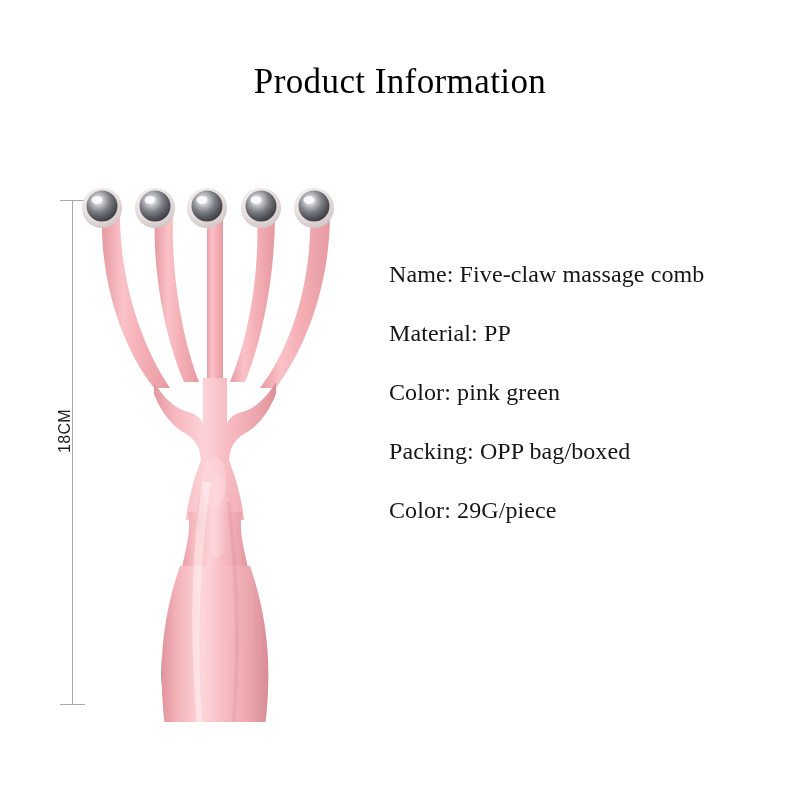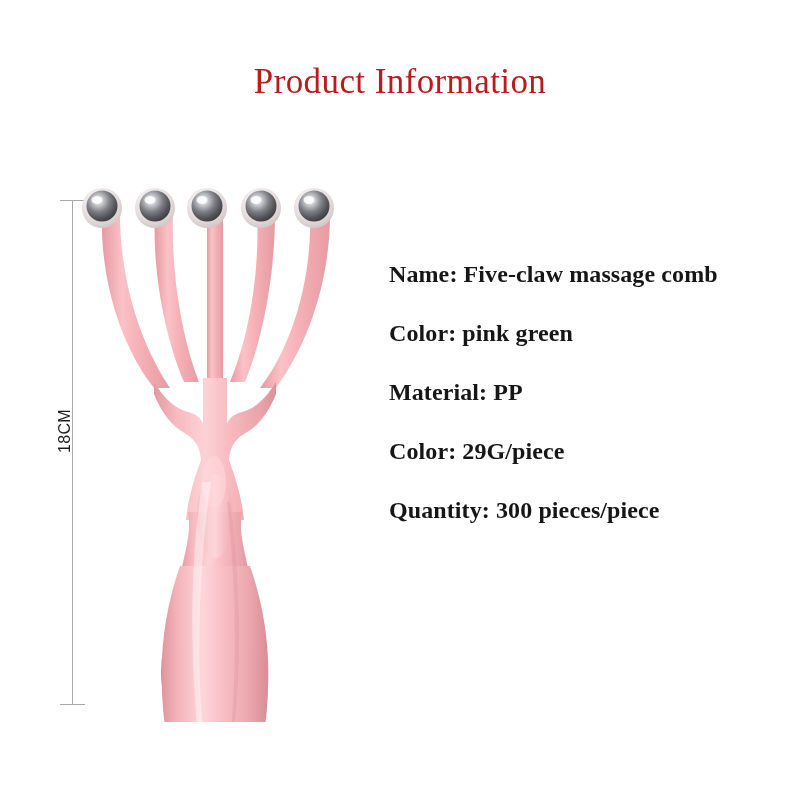--- a/index.html
+++ b/index.html
@@ -19,21 +19,21 @@
   
   .title {
     position: absolute;
     top: 62px;
     left: 0;
     width: 800px;
     text-align: center;
     font-family: "Liberation Serif", serif;
     font-size: 35px;
     font-weight: 400;
-    color: #b91c1c;
+    color: #000000;
     letter-spacing: 0.4px;
     white-space: nowrap;
   }
 
   
   .dim-ruler {
     position: absolute;
     left: 55px;
     top: 200px;
     width: 36px;
@@ -85,21 +85,21 @@
   
   .specs {
     position: absolute;
     left: 389px;
     top: 245px;
     width: 400px;
   }
   .spec-line {
     font-family: "Liberation Serif", serif;
     font-size: 24px;
-    font-weight: 700;
+    font-weight: 400;
     color: #161616;
     line-height: 59px;
     white-space: nowrap;
     letter-spacing: 0.1px;
   }
 </style>
 </head>
 <body>
 
 <div class="page">
@@ -234,19 +234,19 @@
           <circle cx="252" cy="26" r="20" fill="url(#socketGrad)"></circle>
           <circle cx="252" cy="24" r="15.5" fill="url(#ballGrad)"></circle>
           <ellipse cx="247" cy="18" rx="5.5" ry="4" fill="#ffffff" opacity="0.85"></ellipse>
         </g>
       </g>
     </svg>
   </div>
 
   <div class="specs">
     <div class="spec-line">Name: Five-claw massage comb</div>
+    <div class="spec-line">Material: PP</div>
     <div class="spec-line">Color: pink green</div>
-    <div class="spec-line">Material: PP</div>
+    <div class="spec-line">Packing: OPP bag/boxed</div>
     <div class="spec-line">Color: 29G/piece</div>
-    <div class="spec-line">Quantity: 300 pieces/piece</div>
   </div>
 
 </div>
 
 </body></html>

